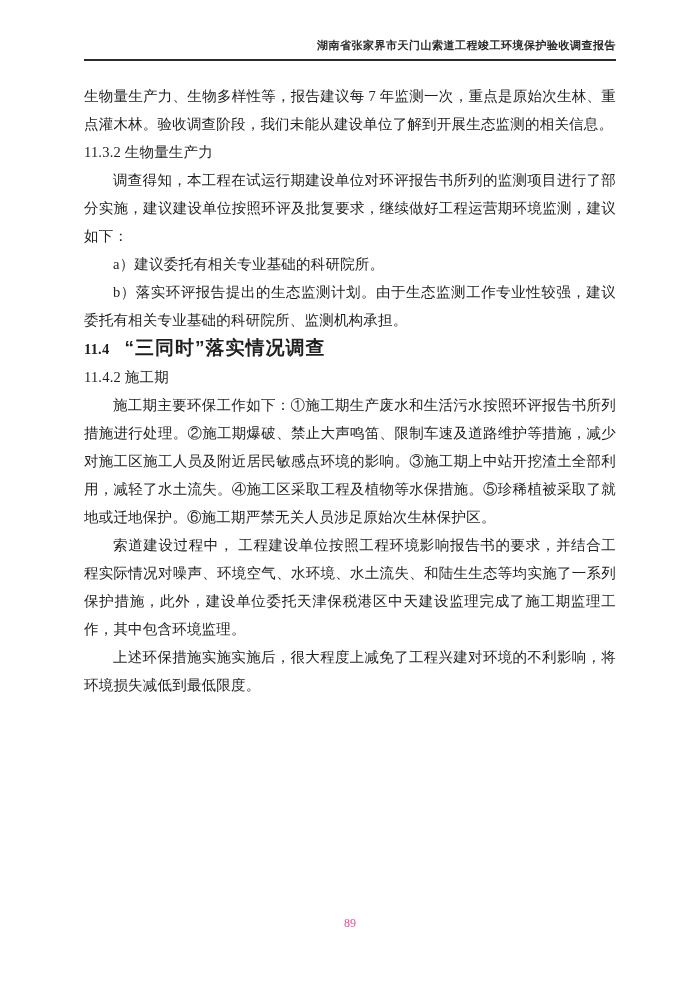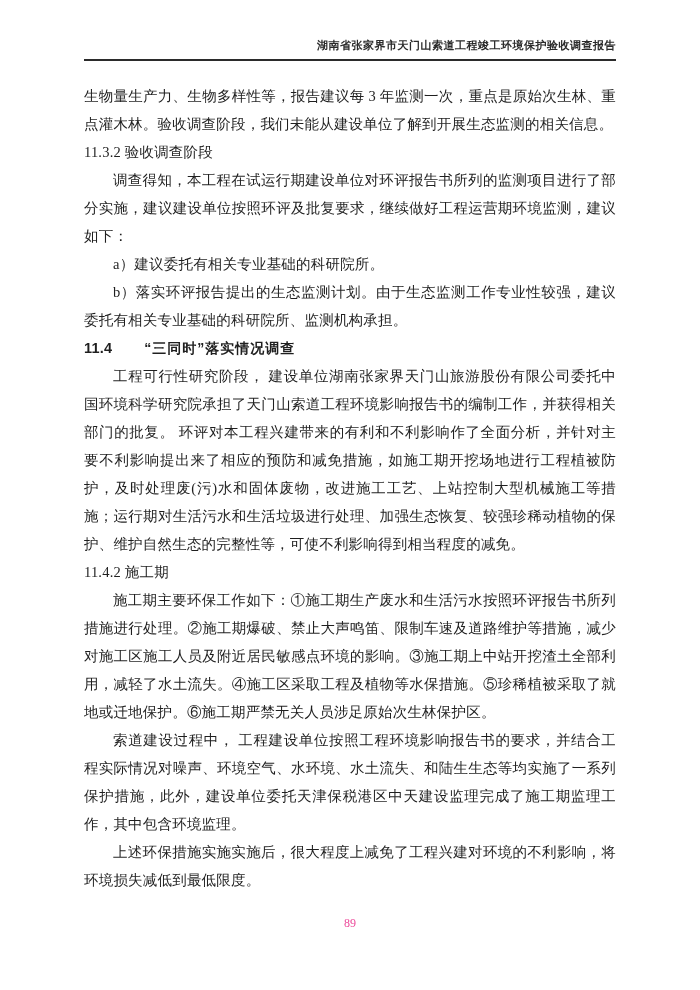--- a/index.html
+++ b/index.html
@@ -43,26 +43,26 @@
     letter-spacing: 0.2px;
   }
   .content p { margin: 0; }
   .indent { text-indent: 2em; }
   .h3 { font-weight: normal; }
   .h2 {
     font-weight: bold;
     margin: 2px 0;
   }
   .h2-num {
-    font-family: Liberation Sans, sans-serif;
-    margin-right: 32px;
+    font-family: Liberation Serif, serif;
+    margin-right: 15px;
   }
   .h2-text {
     font-family: "Liberation Sans", "DejaVu Sans", sans-serif;
-    font-size: 14px;
+    font-size: 19px;
     letter-spacing: 1px;
   }
   .footer {
     position: absolute;
     left: 0; right: 0; top: 916px;
     text-align: center;
     font-size: 12px;
     color: #ec4899;
   }
 </style>
@@ -70,27 +70,26 @@
 <body>
 
 <div class="page">
 
   <div class="header">
     <div class="header-title">湖南省张家界市天门山索道工程竣工环境保护验收调查报告</div>
     <div class="header-rule"></div>
   </div>
 
   <div class="content">
-    <p class="plain">生物量生产力、生物多样性等，报告建议每 3 年监测一次，重点是原始次生林、重点灌木林。验收调查阶段，我们未能从建设单位了解到开展生态监测的相关信息。</p>
-    <p class="h3">11.3.2 验收调查阶段</p>
+    <p class="plain">生物量生产力、生物多样性等，报告建议每 7 年监测一次，重点是原始次生林、重点灌木林。验收调查阶段，我们未能从建设单位了解到开展生态监测的相关信息。</p>
+    <p class="h3">11.3.2 生物量生产力</p>
     <p class="indent">调查得知，本工程在试运行期建设单位对环评报告书所列的监测项目进行了部分实施，建议建设单位按照环评及批复要求，继续做好工程运营期环境监测，建议如下：</p>
     <p class="indent">a）建议委托有相关专业基础的科研院所。</p>
     <p class="indent">b）落实环评报告提出的生态监测计划。由于生态监测工作专业性较强，建议委托有相关专业基础的科研院所、监测机构承担。</p>
     <p class="h2"><span class="h2-num">11.4</span><span class="h2-text">“三同时”落实情况调查</span></p>
-    <p class="indent">工程可行性研究阶段， 建设单位湖南张家界天门山旅游股份有限公司委托中国环境科学研究院承担了天门山索道工程环境影响报告书的编制工作，并获得相关部门的批复。 环评对本工程兴建带来的有利和不利影响作了全面分析，并针对主要不利影响提出来了相应的预防和减免措施，如施工期开挖场地进行工程植被防护，及时处理废(污)水和固体废物，改进施工工艺、上站控制大型机械施工等措施；运行期对生活污水和生活垃圾进行处理、加强生态恢复、较强珍稀动植物的保护、维护自然生态的完整性等，可使不利影响得到相当程度的减免。</p>
     <p class="h3">11.4.2 施工期</p>
     <p class="indent">施工期主要环保工作如下：①施工期生产废水和生活污水按照环评报告书所列措施进行处理。②施工期爆破、禁止大声鸣笛、限制车速及道路维护等措施，减少对施工区施工人员及附近居民敏感点环境的影响。③施工期上中站开挖渣土全部利用，减轻了水土流失。④施工区采取工程及植物等水保措施。⑤珍稀植被采取了就地或迁地保护。⑥施工期严禁无关人员涉足原始次生林保护区。</p>
     <p class="indent">索道建设过程中， 工程建设单位按照工程环境影响报告书的要求，并结合工程实际情况对噪声、环境空气、水环境、水土流失、和陆生生态等均实施了一系列保护措施，此外，建设单位委托天津保税港区中天建设监理完成了施工期监理工作，其中包含环境监理。</p>
     <p class="indent">上述环保措施实施实施后，很大程度上减免了工程兴建对环境的不利影响，将环境损失减低到最低限度。</p>
   </div>
 
   <div class="footer">
     <span>89</span>
   </div>
 

